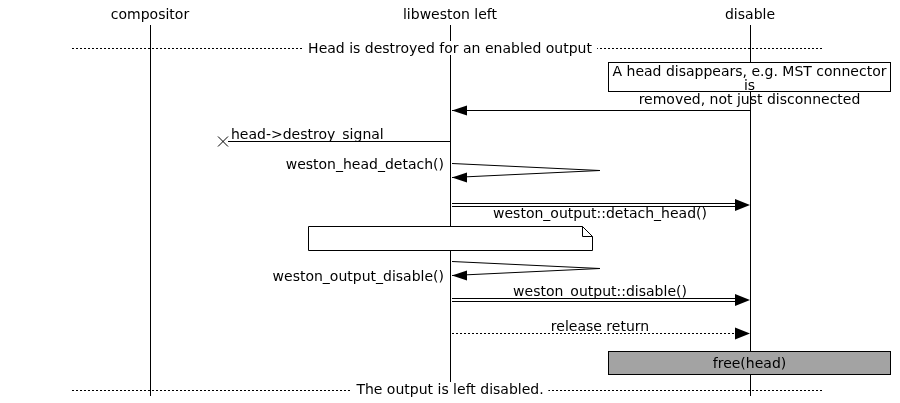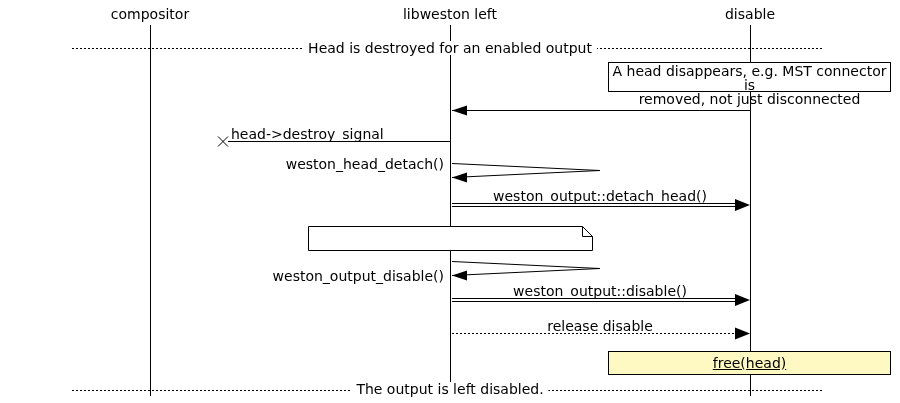--- a/index.html
+++ b/index.html
@@ -9,23 +9,22 @@
   }
   .stage svg{position:absolute;left:0;top:0;}
   .label{position:absolute;white-space:nowrap;line-height:14px;}
   .center{transform:translateX(-50%);}
   .divider-label{background:#ffffff;padding:0 5px;text-align:right;}
   .note-box{
     position:absolute;border:1px solid #000;background:#ffffff;box-sizing:border-box;
     text-align:center;line-height:14px;padding-top:1px;
   }
   .plain-box{
-    position:absolute;border:1px solid #000;background:#fef9c3;box-sizing:border-box;
+    position:absolute;border:1px solid #000;background:#a3a3a3;box-sizing:border-box;
     text-align:center;
-    text-decoration:underline;
   }
 </style>
 </head>
 <body>
 
 <div class="stage">
 
   <svg width="900" height="403" viewBox="0 0 900 403">
     <g stroke="#000" stroke-width="1" shape-rendering="crispEdges">
       <line x1="150.5" y1="25" x2="150.5" y2="396"></line>
@@ -91,28 +90,28 @@
   <div class="note-box" style="left:608px;top:62px;width:283px;height:30px">
     <div>A head disappears, e.g. MST connector is</div>
     <div>removed, not just disconnected</div>
   </div>
 
 
   <div class="label" style="left:231px;top:127px">head-&gt;destroy_signal</div>
 
   <div class="label" style="right:456px;top:157px">weston_head_detach()</div>
 
-  <div class="label center" style="left:600px;top:189px">weston_output::detach_head()</div>
+  <div class="label center" style="left:600px;top:206px">weston_output::detach_head()</div>
 
 
   <div class="label" style="right:456px;top:269px">weston_output_disable()</div>
 
   <div class="label center" style="left:600px;top:284px">weston_output::disable()</div>
 
-  <div class="label center" style="left:600px;top:319px">release disable</div>
+  <div class="label center" style="left:600px;top:319px">release return</div>
 
   <div class="plain-box" style="left:608px;top:351px;width:283px;height:24px;line-height:22px">
     <span>free(head)</span>
   </div>
 
   <div class="label center divider-label" style="left:450px;top:382px">The output is left disabled.</div>
 
 </div>
 
 </body></html>

